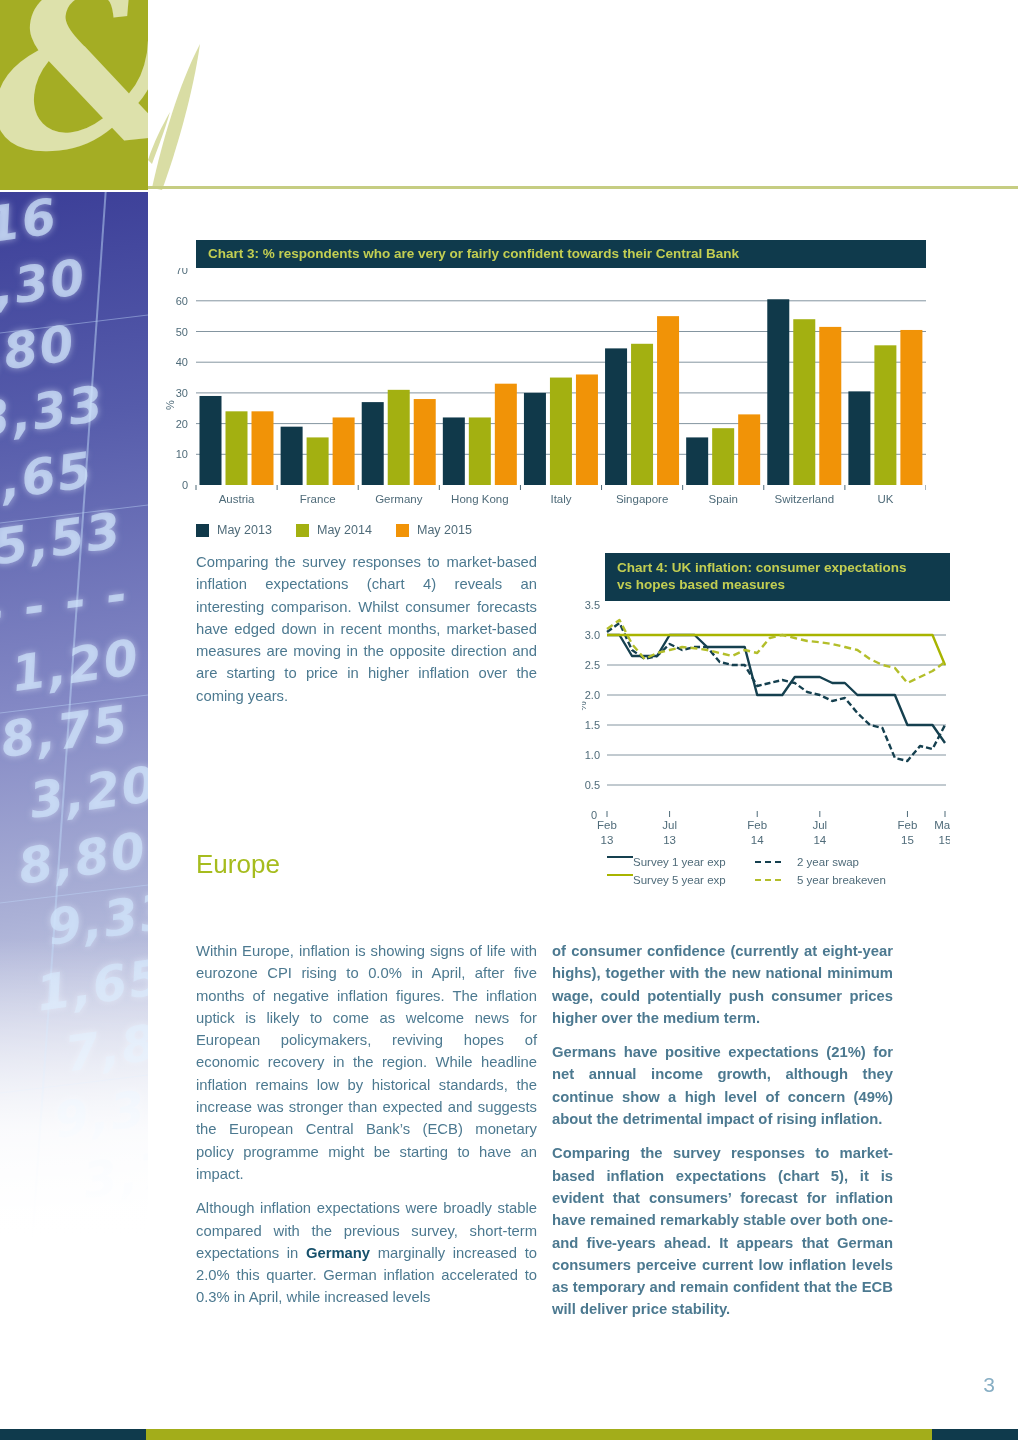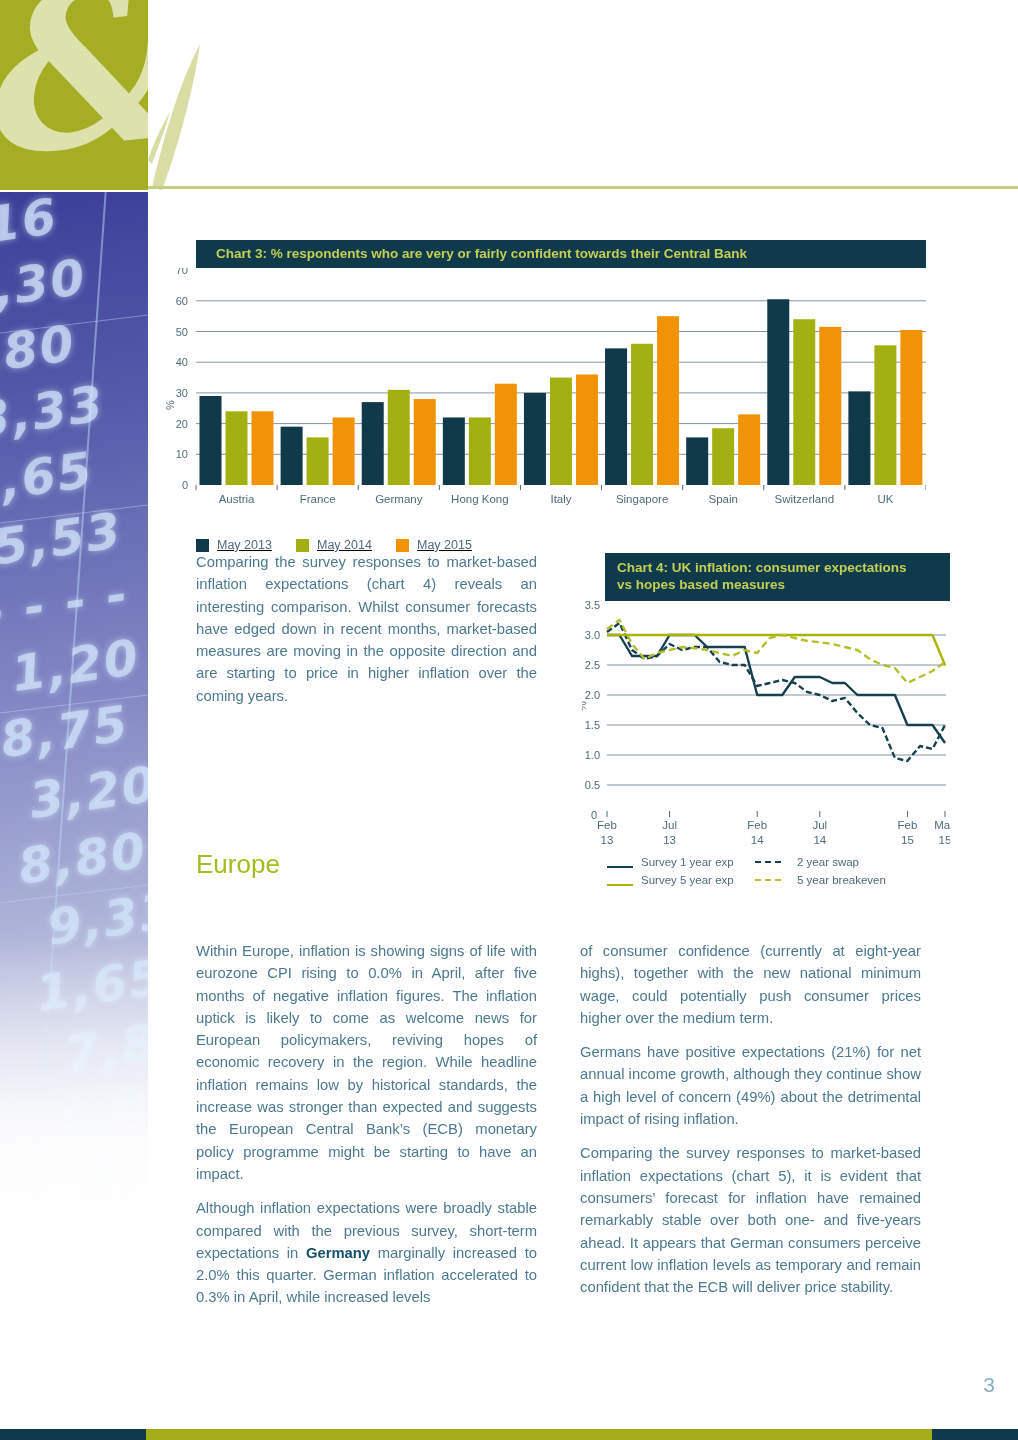--- a/index.html
+++ b/index.html
@@ -51,49 +51,49 @@
   .sidebar-fade {
     position:absolute; left:0; bottom:0; width:100%; height:300px;
     background:linear-gradient(to bottom, rgba(255,255,255,0) 0%, rgba(255,255,255,0.85) 65%, #ffffff 100%);
   }
 
   
   .chart3-block { position:absolute; left:160px; top:240px; width:766px; }
   .chart-title-bar {
     background:#0f3a4c; color:#c3ce52; font-weight:bold; font-size:13.5px;
   }
-  .chart3-title { margin-left:36px; height:28px; line-height:28px; padding-left:20px; }
+  .chart3-title { margin-left:36px; height:28px; line-height:28px; padding-left:12px; }
   .chart4-block { position:absolute; left:582px; top:553px; width:368px; }
   .chart4-title { margin-left:23px; width:345px; padding:7px 12px 8px 12px; line-height:16.5px; font-size:13.5px; }
 
   svg text { font-family:"Liberation Sans", sans-serif; }
 
-  .legend3 { margin-left:36px; margin-top:16px; display:flex; gap:37px;text-decoration:underline; }
+  .legend3 { margin-left:36px; margin-top:1px; display:flex; gap:37px; }
   .legend3 .li { display:flex; align-items:center; gap:8px;
     font-size:12.5px; color:#4f6b79; width:63px; white-space:nowrap; }
   .legend3 .sw { width:13px; height:13px; flex:0 0 13px; }
 
   .legend4 { position:absolute; left:25px; top:300px; font-size:11.5px; color:#4f6b79; }
   .legend4 .row { display:flex; height:18px; align-items:center; }
-  .legend4 .cell1 { width:148px; display:flex; align-items:flex-end; gap:8px; white-space:nowrap; }
+  .legend4 .cell1 { width:148px; display:flex; align-items:flex-start; white-space:nowrap; }
   .legend4 .cell2 { display:flex; align-items:center; gap:16px; white-space:nowrap; }
   .legend4 .line-sample { width:26px; height:0; border-top-width:2.5px; }
 
   
   .para {
     position:absolute; width:341px; font-size:14.8px; line-height:22.3px;
     color:#4c7990; text-align:justify;
   }
   .intro-para { left:196px; top:551px; }
   .europe-heading {
     position:absolute; left:196px; top:849px; font-size:26px; color:#a6bc1e;
     font-weight:normal;
   }
   .col-left  { position:absolute; left:196px; top:940px; width:341px; }
-  .col-right { position:absolute; left:580px; top:940px; width:341px; }
+  .col-right { position:absolute; left:552px; top:940px; width:341px;font-weight:bold; }
   .col-para { font-size:14.8px; line-height:22.3px; color:#4c7990; text-align:justify; margin-bottom:12px; }
   .col-para b { color:#16506b; }
 
   
   .page-number {
     position:absolute; left:955px; top:1373px; width:40px; text-align:right;
     font-size:21px; color:#87aec4;
   }
   .footer-bar { position:absolute; left:0; top:1429px; width:1018px; height:11px; display:flex; }
   .footer-bar .seg1 { width:146px; background:#0f3a4c; }

